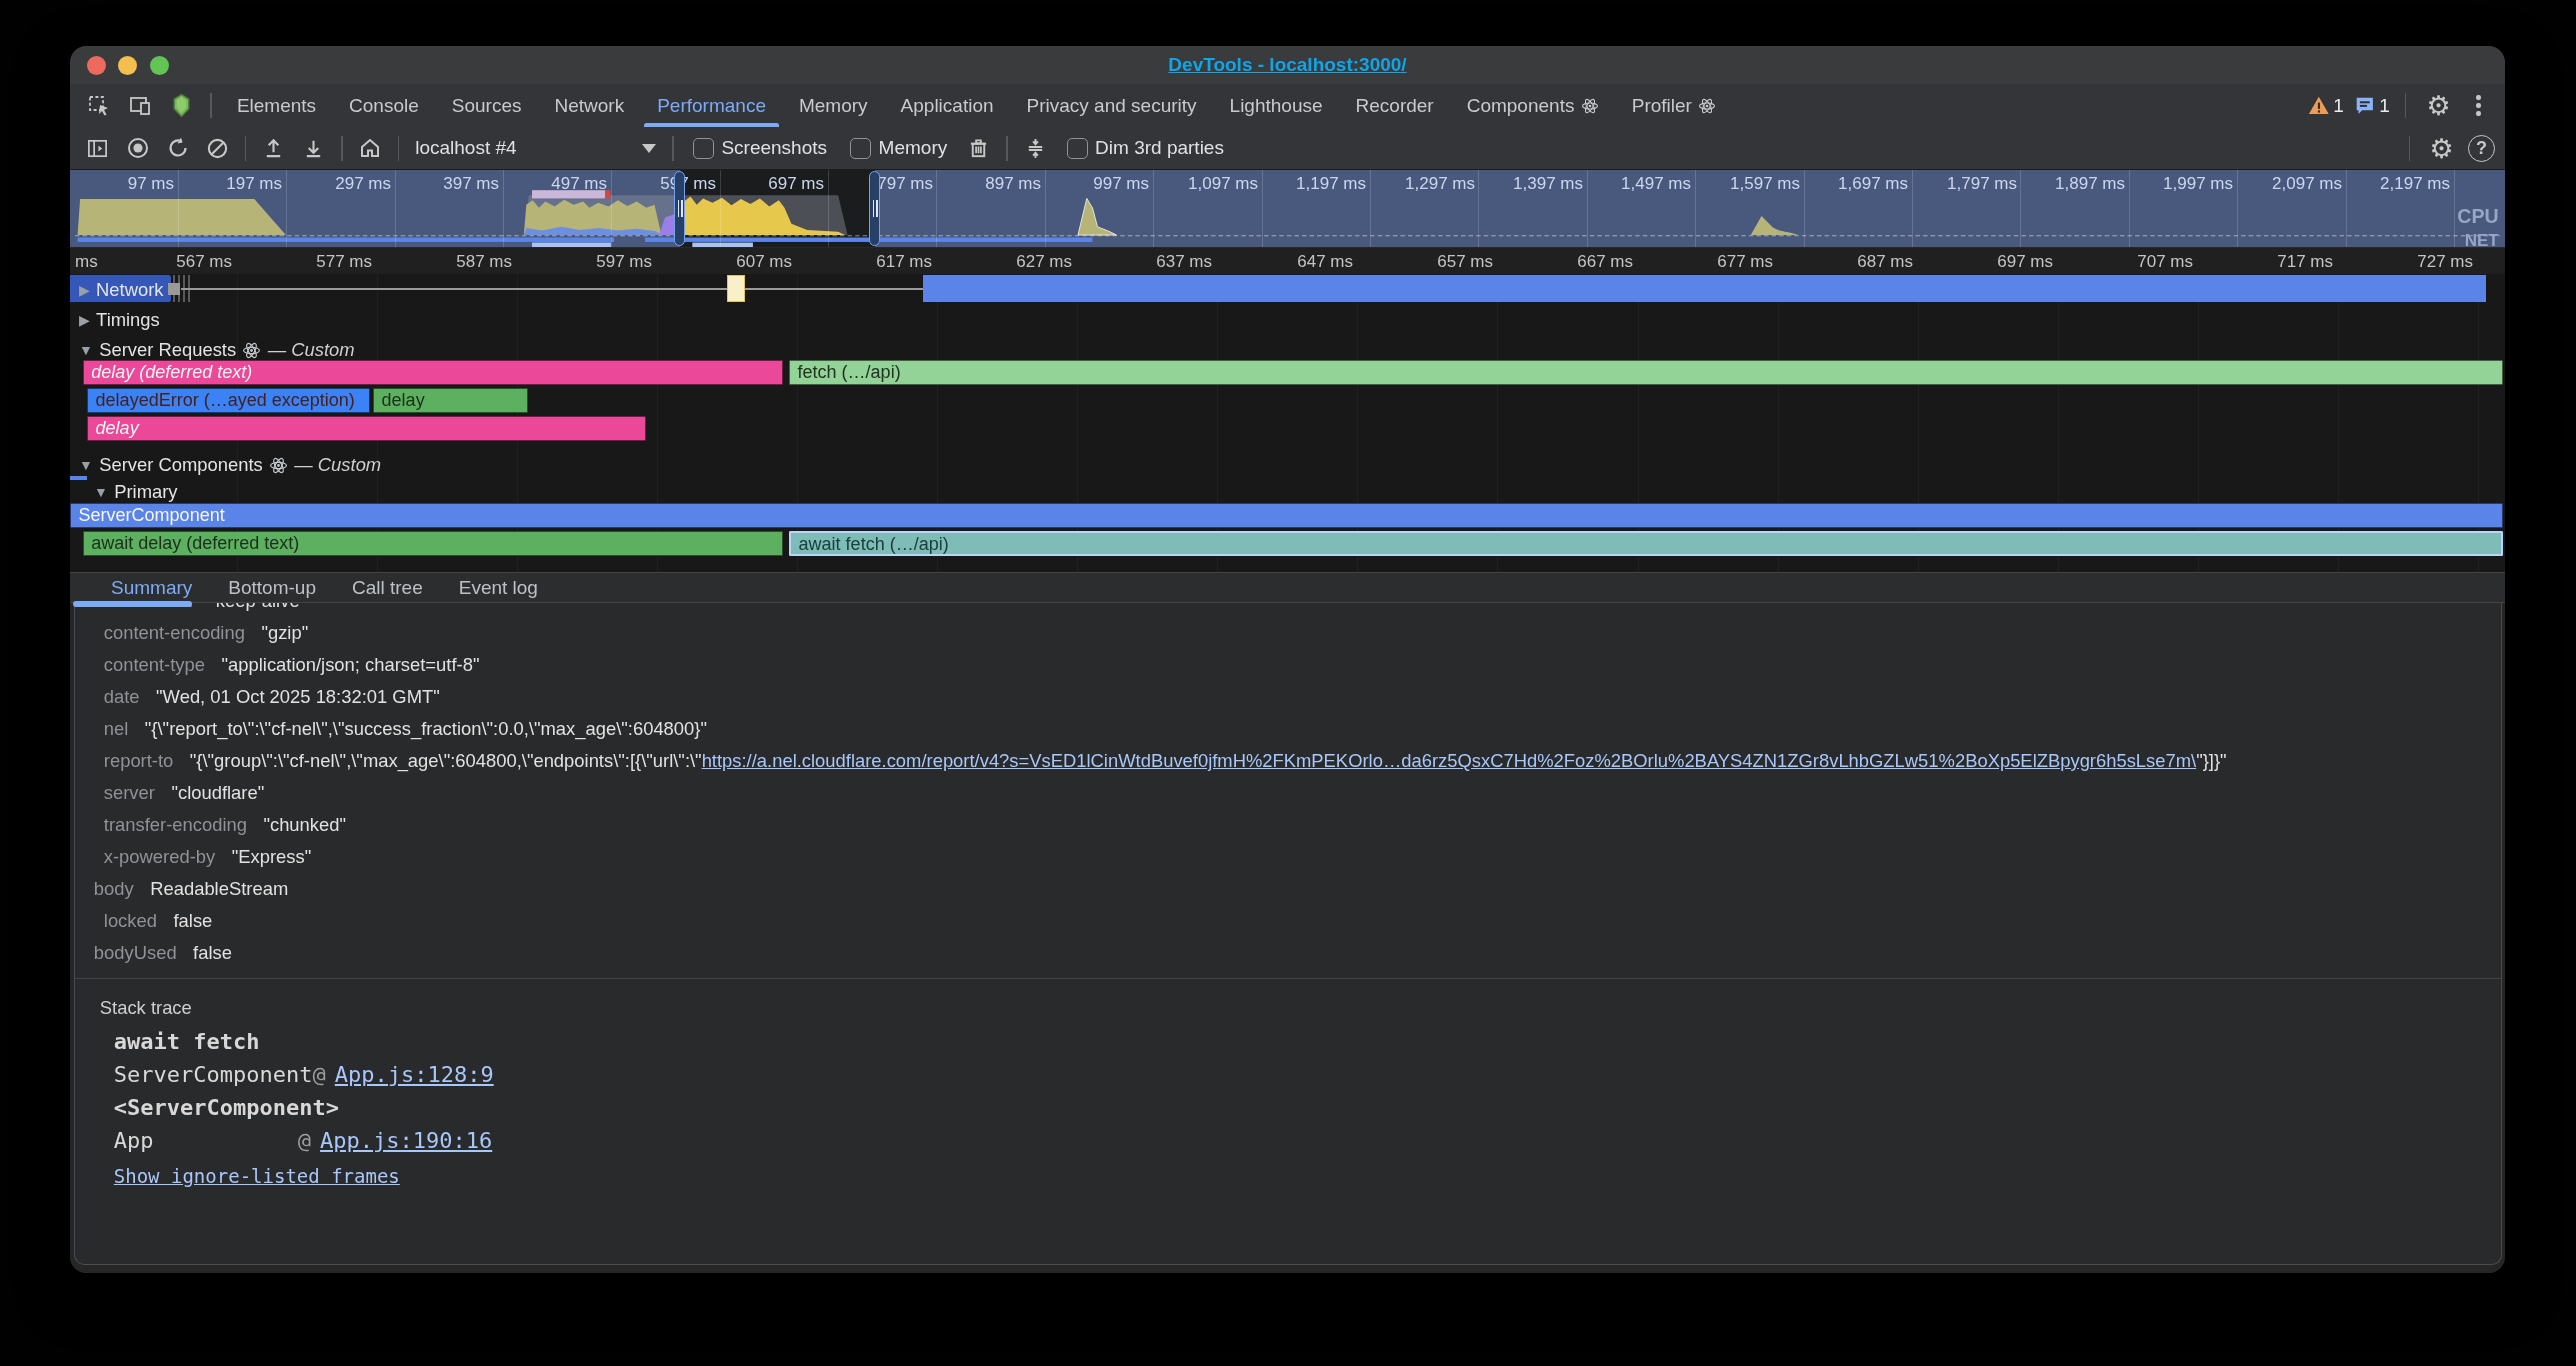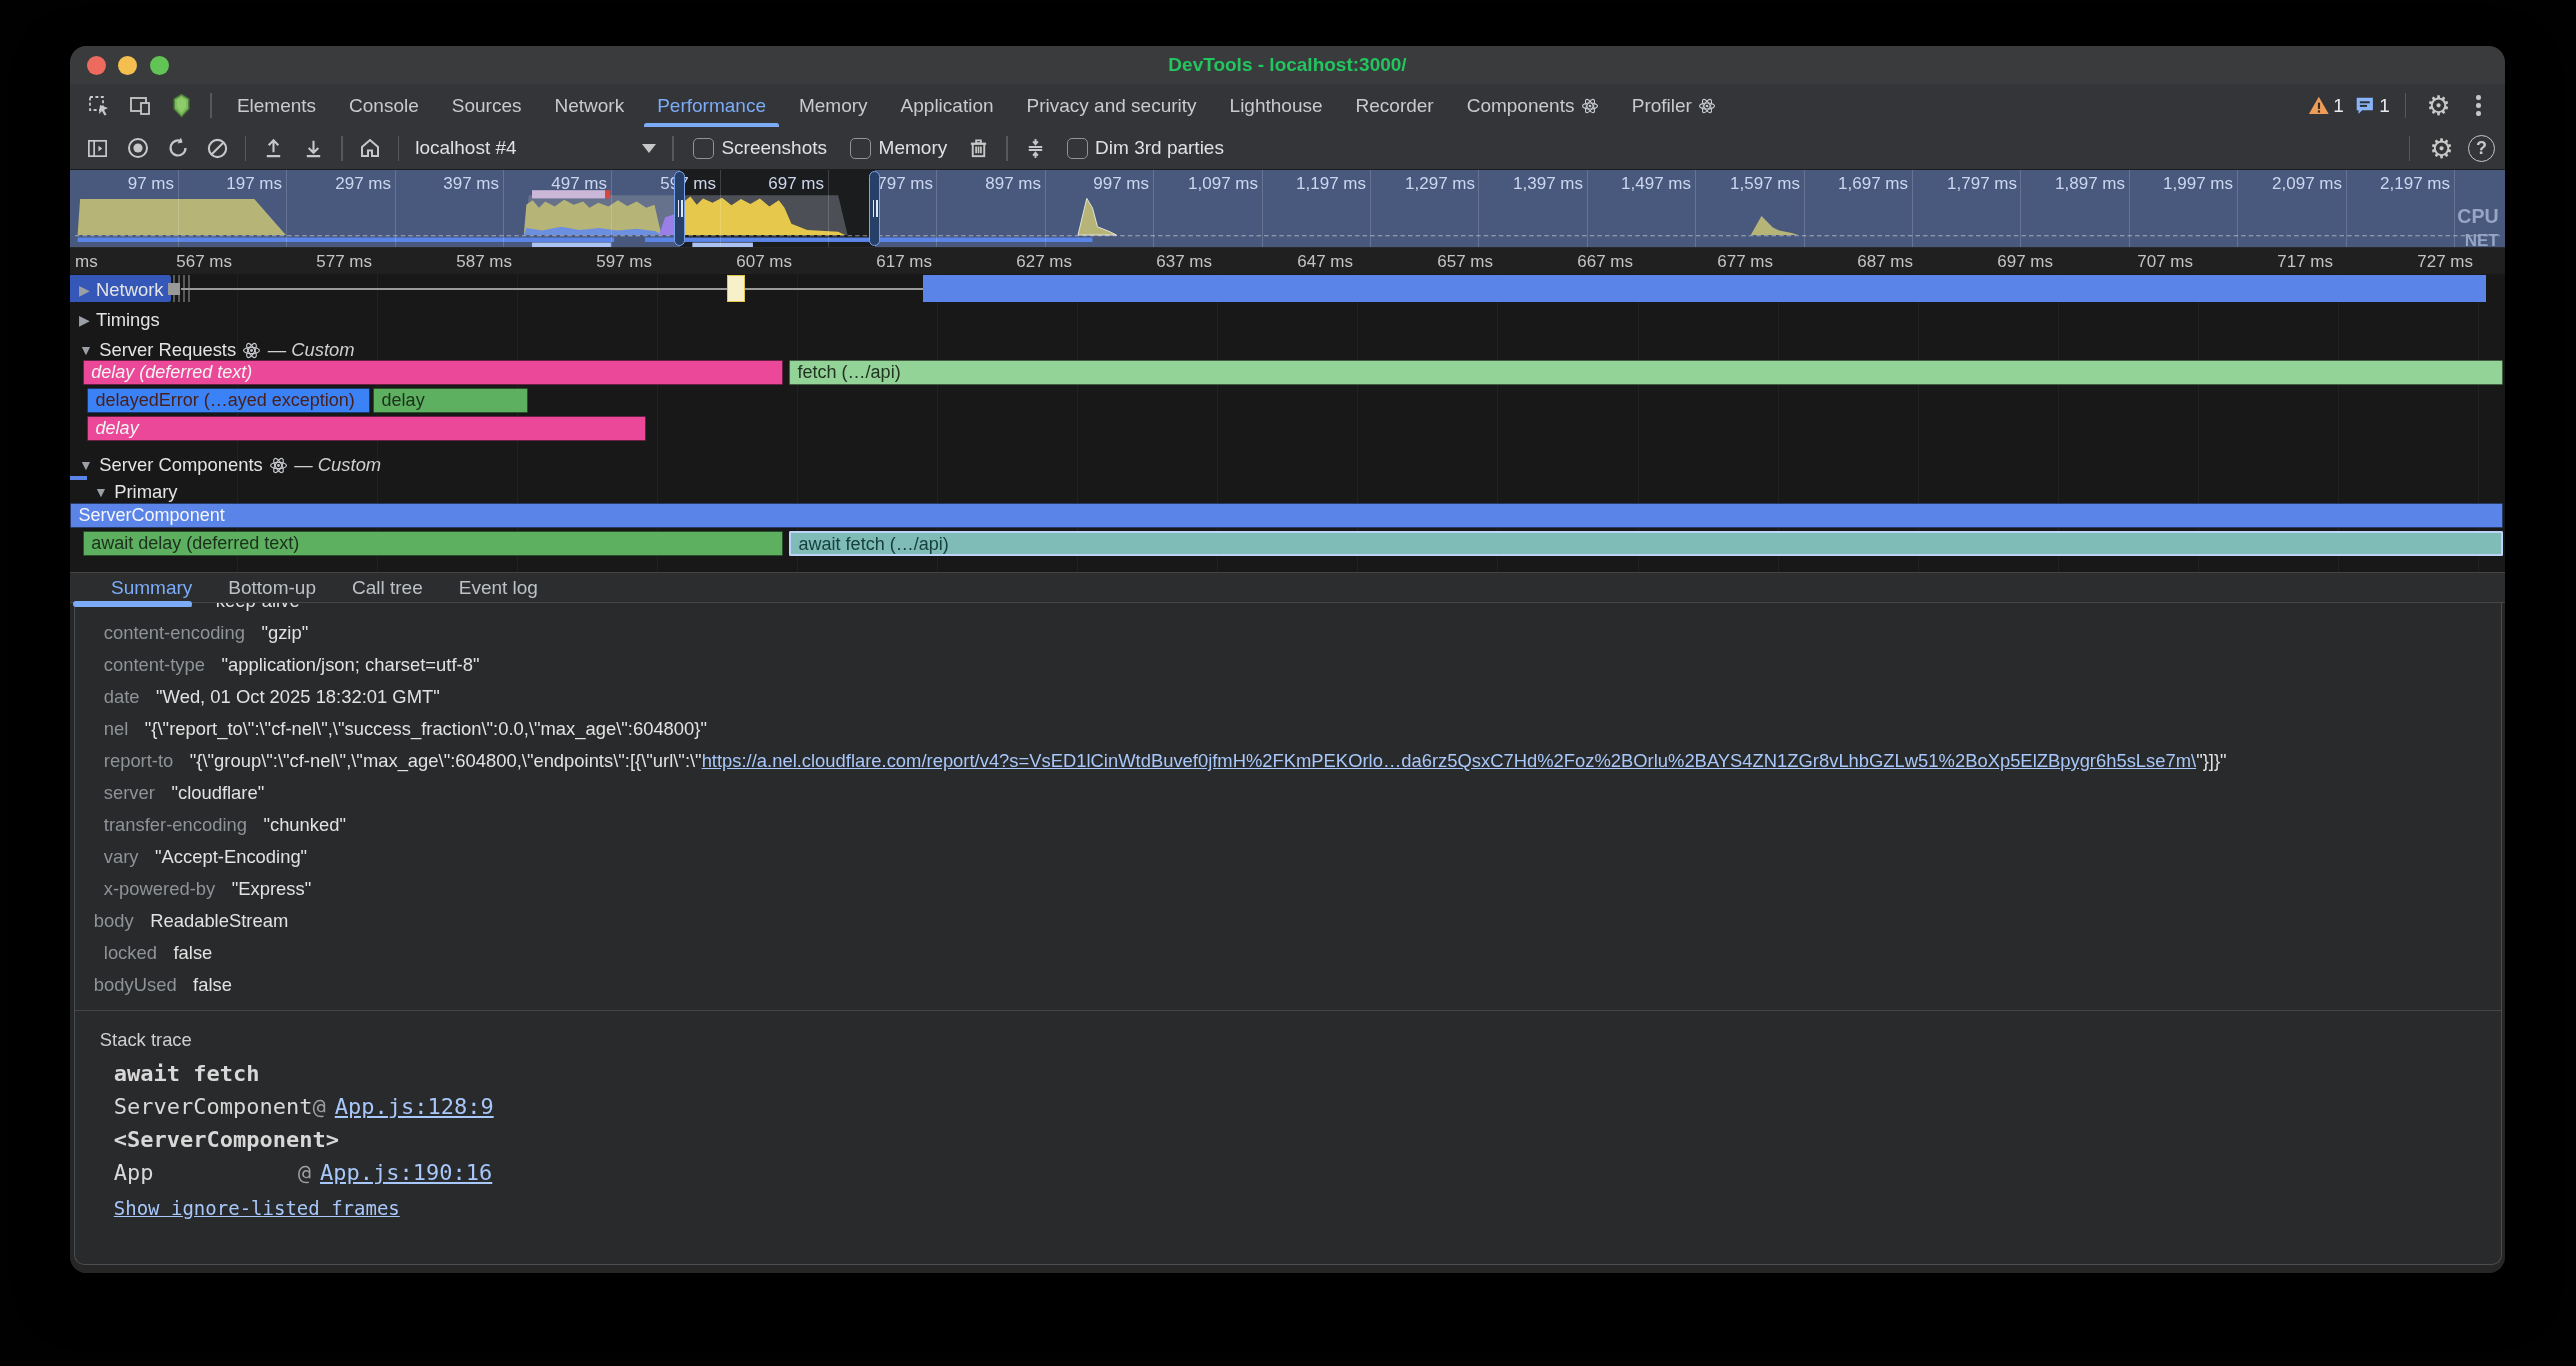--- a/index.html
+++ b/index.html
@@ -4,21 +4,21 @@
 <style>
   html,body{margin:0;padding:0;background:#000;}
   .screen{position:relative;width:2576px;height:1367px;background:#010101;font-family:"Liberation Sans",sans-serif;overflow:hidden;}
   .window{position:absolute;left:70px;top:46px;width:2435px;height:1227px;background:#282828;border-radius:16.5px;overflow:hidden;box-shadow:0 19px 51px rgba(0,0,0,.8);}
 
   
   .titlebar{position:absolute;left:0;top:0;width:100%;height:38px;background:#3a3b3d;display:flex;align-items:center;justify-content:center;}
   .traffic{position:absolute;left:16.5px;top:10px;display:flex;gap:12.7px;}
   .light{width:19px;height:19px;border-radius:50%;}
   .red{background:#ec6a5e;} .yellow{background:#f4bf4f;} .green{background:#61c454;}
-  .title-text{color:#22c55e;font-size:19px;font-weight:bold;}
+  .title-text{color:#0ea5e9;font-size:19px;font-weight:bold;text-decoration:underline;}
 
   
   .tabbar{position:absolute;left:0;top:38px;width:100%;height:43px;background:#333538;display:flex;align-items:stretch;}
   .tabbar-left{display:flex;align-items:center;padding-left:11.4px;gap:6.3px;}
   .icon-btn{width:35px;height:33px;display:flex;align-items:center;justify-content:center;border-radius:5px;flex:none;}
   .vsep{width:1.3px;height:25px;background:#55585c;margin:auto 5px;flex:none;}
   .tabs{display:flex;align-items:stretch;margin-left:3.8px;}
   .tab{position:relative;display:flex;align-items:center;gap:6.3px;padding:0 16.5px;color:#c8cacd;font-size:19px;white-space:nowrap;cursor:default;}
   .tab.active{color:#7cacf8;}
   .tab.active::after{content:"";position:absolute;left:3.8px;right:3.8px;bottom:0;height:4.4px;border-radius:2.5px 2.5px 0 0;background:#7cacf8;}
@@ -537,24 +537,20 @@
             </div>
             <div class="hdr-row">
               <span class="hdr-key">server</span>
               <span class="hdr-val">"cloudflare"</span>
             </div>
             <div class="hdr-row">
               <span class="hdr-key">transfer-encoding</span>
               <span class="hdr-val">"chunked"</span>
             </div>
             <div class="hdr-row">
-              <span class="hdr-key">vary</span>
-              <span class="hdr-val">"Accept-Encoding"</span>
-            </div>
-            <div class="hdr-row">
               <span class="hdr-key">x-powered-by</span>
               <span class="hdr-val">"Express"</span>
             </div>
             <div class="hdr-row parent">
               <span class="hdr-key">body</span>
               <span class="hdr-val">ReadableStream</span>
             </div>
             <div class="hdr-row">
               <span class="hdr-key">locked</span>
               <span class="hdr-val">false</span>

